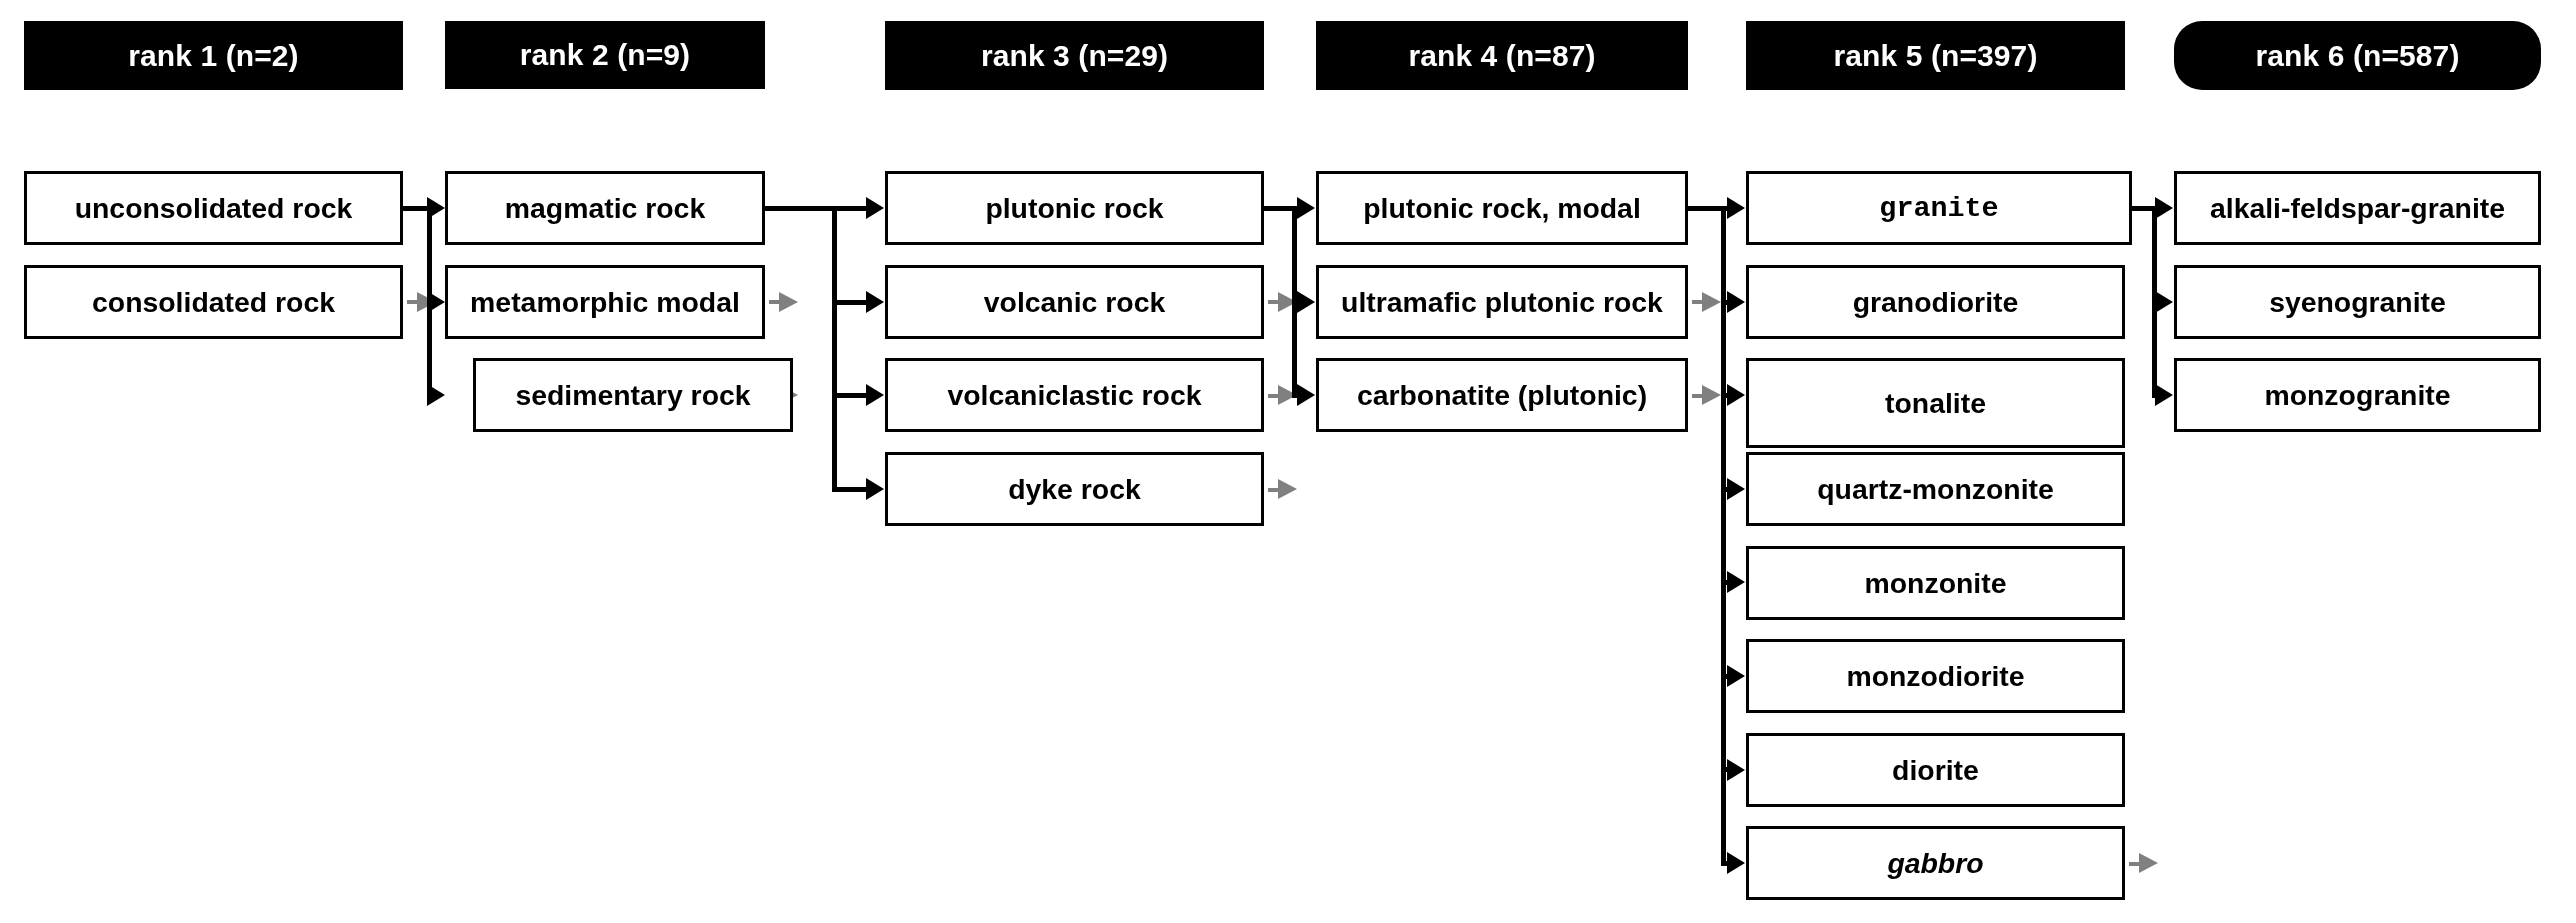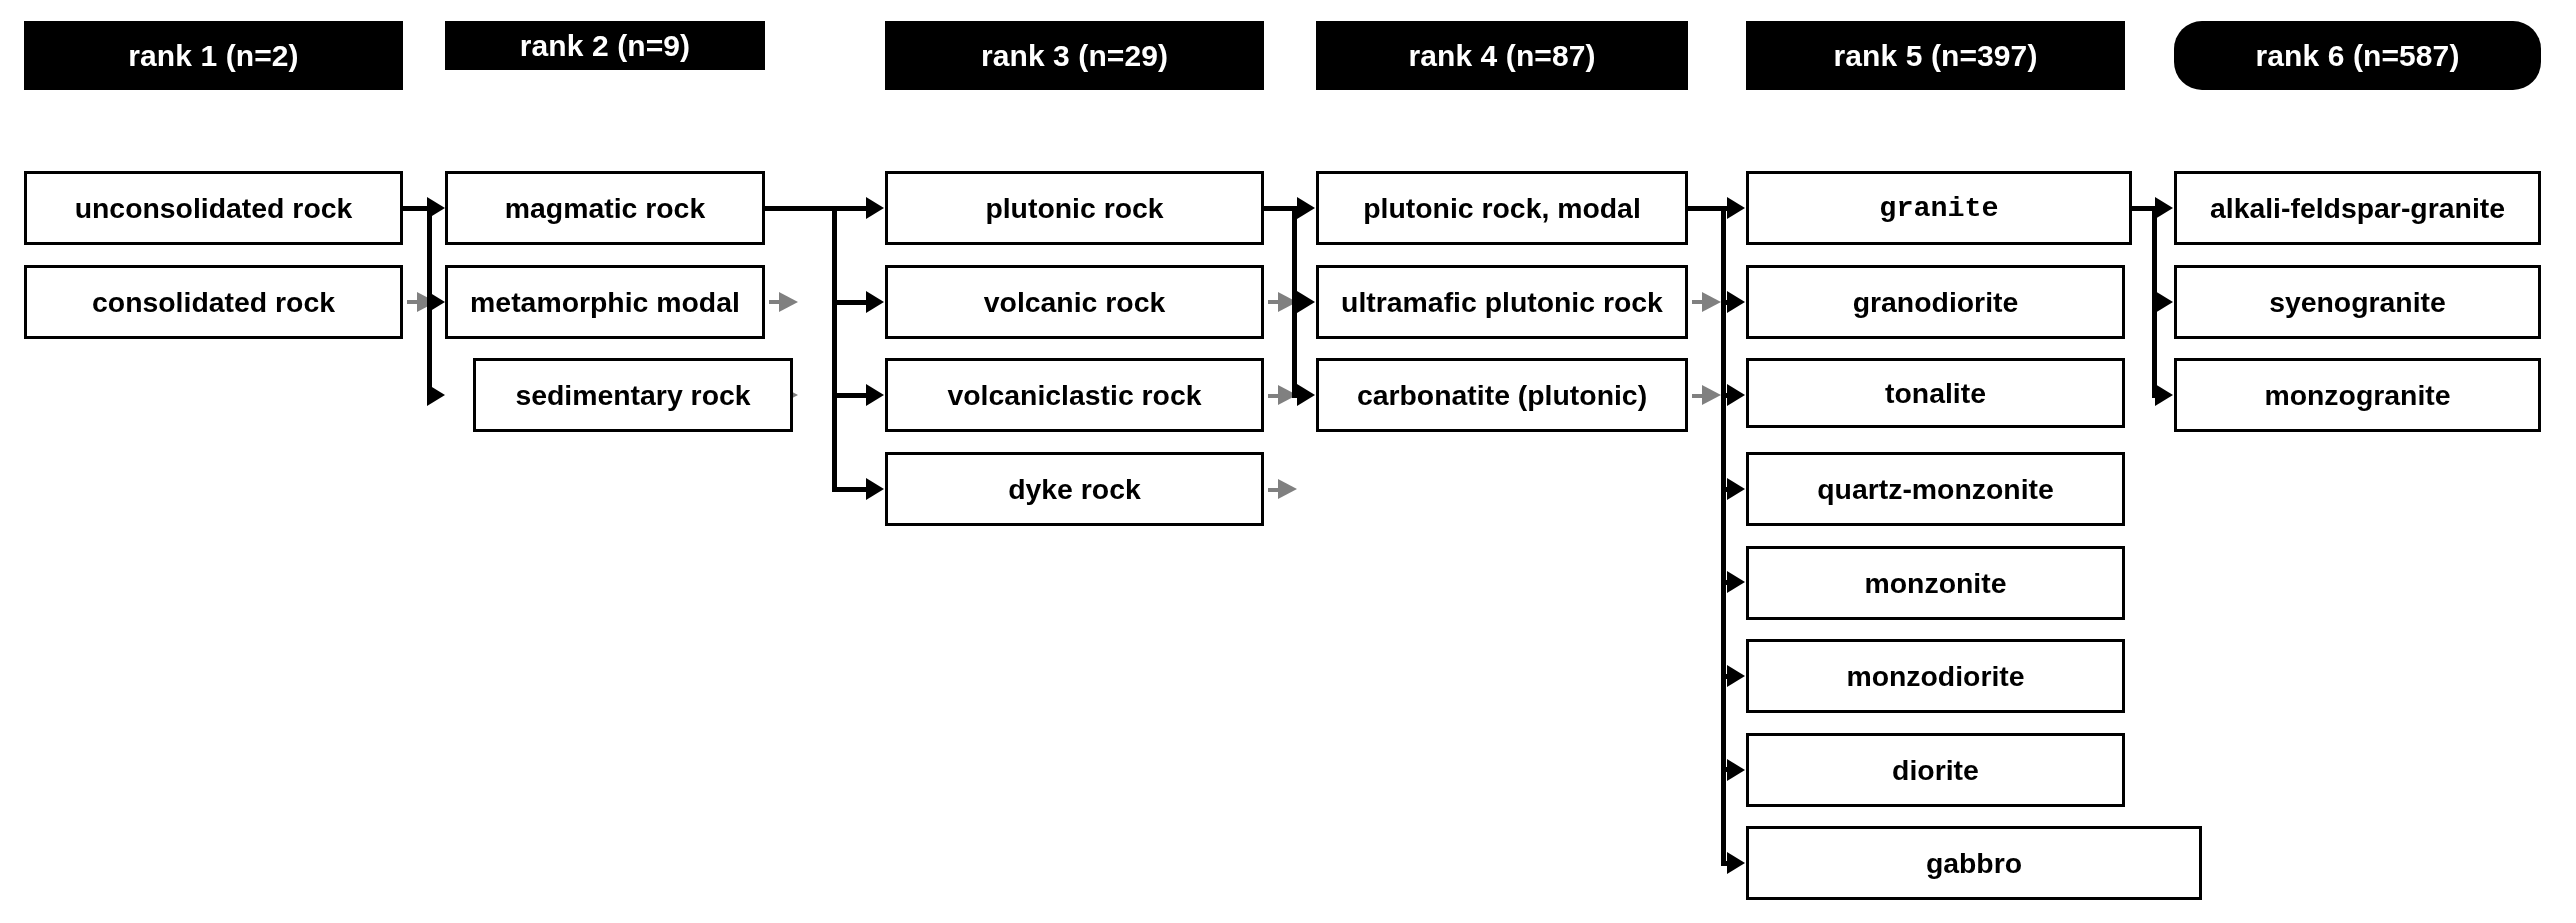--- a/index.html
+++ b/index.html
@@ -57,21 +57,21 @@
     border-left:19.5px solid #808080;
   }
   .stub-gray{position:absolute;background:#808080;height:3.7px;}
 </style>
 </head>
 <body>
 
 <div id="stage">
   <div id="headers">
       <div class="rank-header" style="left: 24px; top: 21px; width: 379px; height: 69px;">rank 1 (n=2)</div>
-      <div class="rank-header" style="left: 445px; top: 21px; width: 320px; height: 49px;">rank 2 (n=9)</div>
+      <div class="rank-header" style="left: 445px; top: 21px; width: 320px; height: 68px;">rank 2 (n=9)</div>
       <div class="rank-header" style="left: 885px; top: 21px; width: 379px; height: 69px;">rank 3 (n=29)</div>
       <div class="rank-header" style="left: 1316px; top: 21px; width: 372px; height: 69px;">rank 4 (n=87)</div>
       <div class="rank-header" style="left: 1746px; top: 21px; width: 379px; height: 69px;">rank 5 (n=397)</div>
       <div class="rank-header" style="left: 2174px; top: 21px; width: 367px; height: 69px; border-radius: 28px;">rank 6 (n=587)</div>
     </div>
   <div id="connectors">
       <div class="stub-gray" style="left: 407px; top: 300px; width: 10.5px;"></div>
       <div class="arrow-gray" style="left: 417px; top: 292px;"></div>
       <div class="stub-gray" style="left: 769px; top: 300px; width: 10.5px;"></div>
       <div class="arrow-gray" style="left: 779px; top: 292px;"></div>
@@ -178,36 +178,36 @@
       </div>
       <div class="node" style="left: 1316px; top: 358px; width: 372px; height: 74px;">
         <span class="node-label">carbonatite (plutonic)</span>
       </div>
       <div class="node" style="left: 1746px; top: 171px; width: 386px; height: 74px; font-family: Liberation Mono, monospace;">
         <span class="node-label">granite</span>
       </div>
       <div class="node" style="left: 1746px; top: 265px; width: 379px; height: 74px;">
         <span class="node-label">granodiorite</span>
       </div>
-      <div class="node" style="left: 1746px; top: 358px; width: 379px; height: 70px;">
+      <div class="node" style="left: 1746px; top: 358px; width: 379px; height: 90px;">
         <span class="node-label">tonalite</span>
       </div>
       <div class="node" style="left: 1746px; top: 452px; width: 379px; height: 74px;">
         <span class="node-label">quartz-monzonite</span>
       </div>
       <div class="node" style="left: 1746px; top: 546px; width: 379px; height: 74px;">
         <span class="node-label">monzonite</span>
       </div>
       <div class="node" style="left: 1746px; top: 639px; width: 379px; height: 74px;">
         <span class="node-label">monzodiorite</span>
       </div>
       <div class="node" style="left: 1746px; top: 733px; width: 379px; height: 74px;">
         <span class="node-label">diorite</span>
       </div>
-      <div class="node" style="left: 1746px; top: 826px; width: 456px; height: 74px;">
+      <div class="node" style="left: 1746px; top: 826px; width: 379px; height: 74px; font-style: italic;">
         <span class="node-label">gabbro</span>
       </div>
       <div class="node" style="left: 2174px; top: 171px; width: 367px; height: 74px;">
         <span class="node-label">alkali-feldspar-granite</span>
       </div>
       <div class="node" style="left: 2174px; top: 265px; width: 367px; height: 74px;">
         <span class="node-label">syenogranite</span>
       </div>
       <div class="node" style="left: 2174px; top: 358px; width: 367px; height: 74px;">
         <span class="node-label">monzogranite</span>

